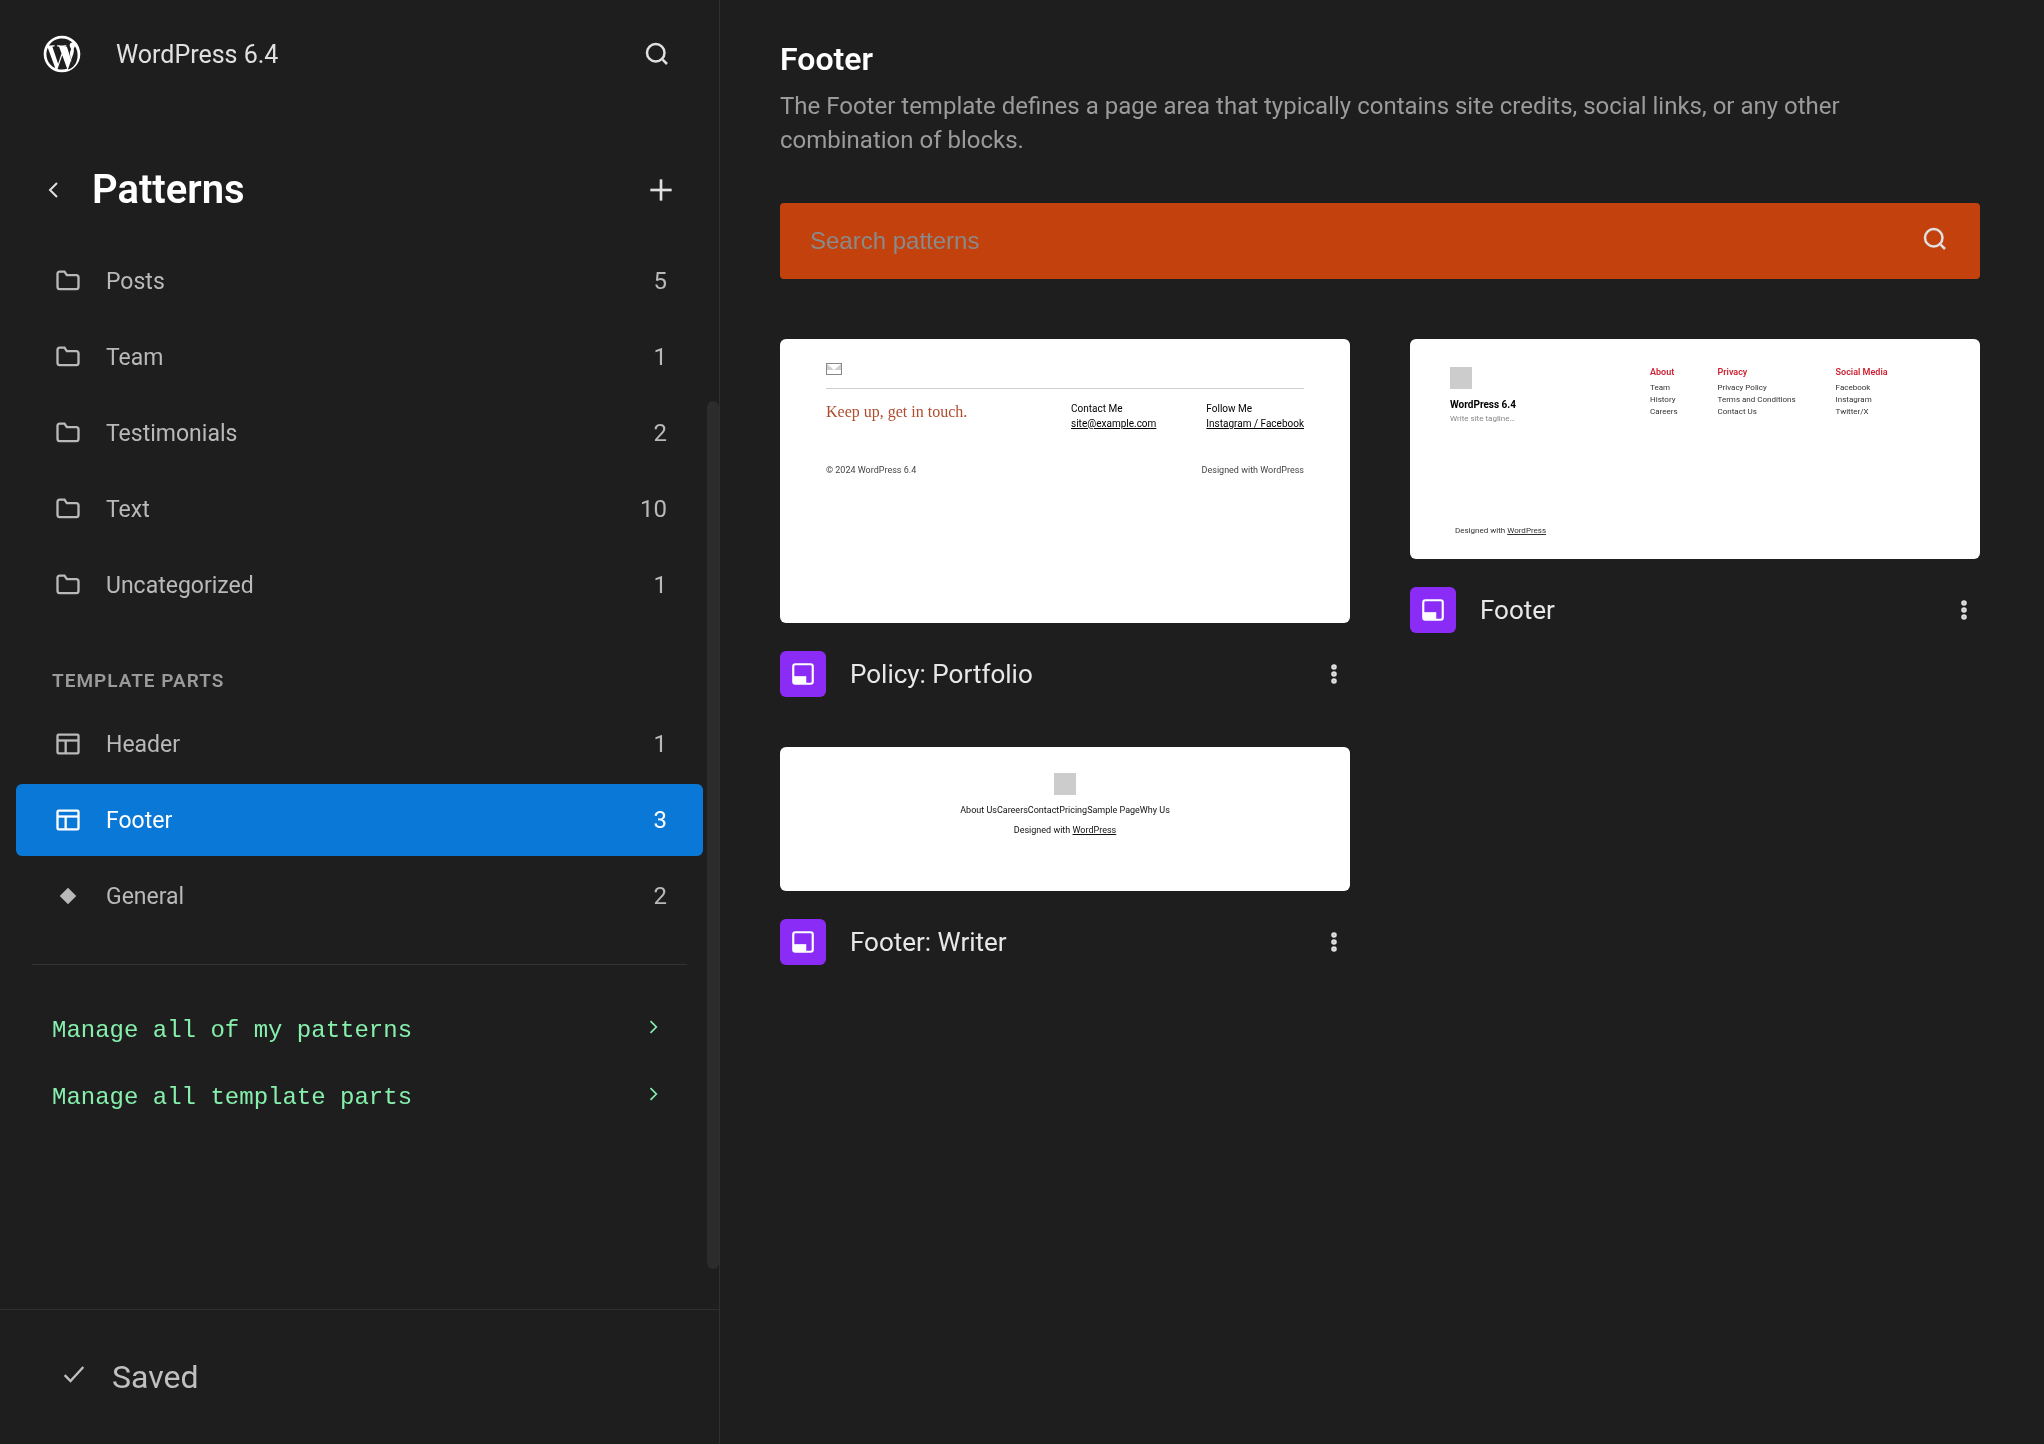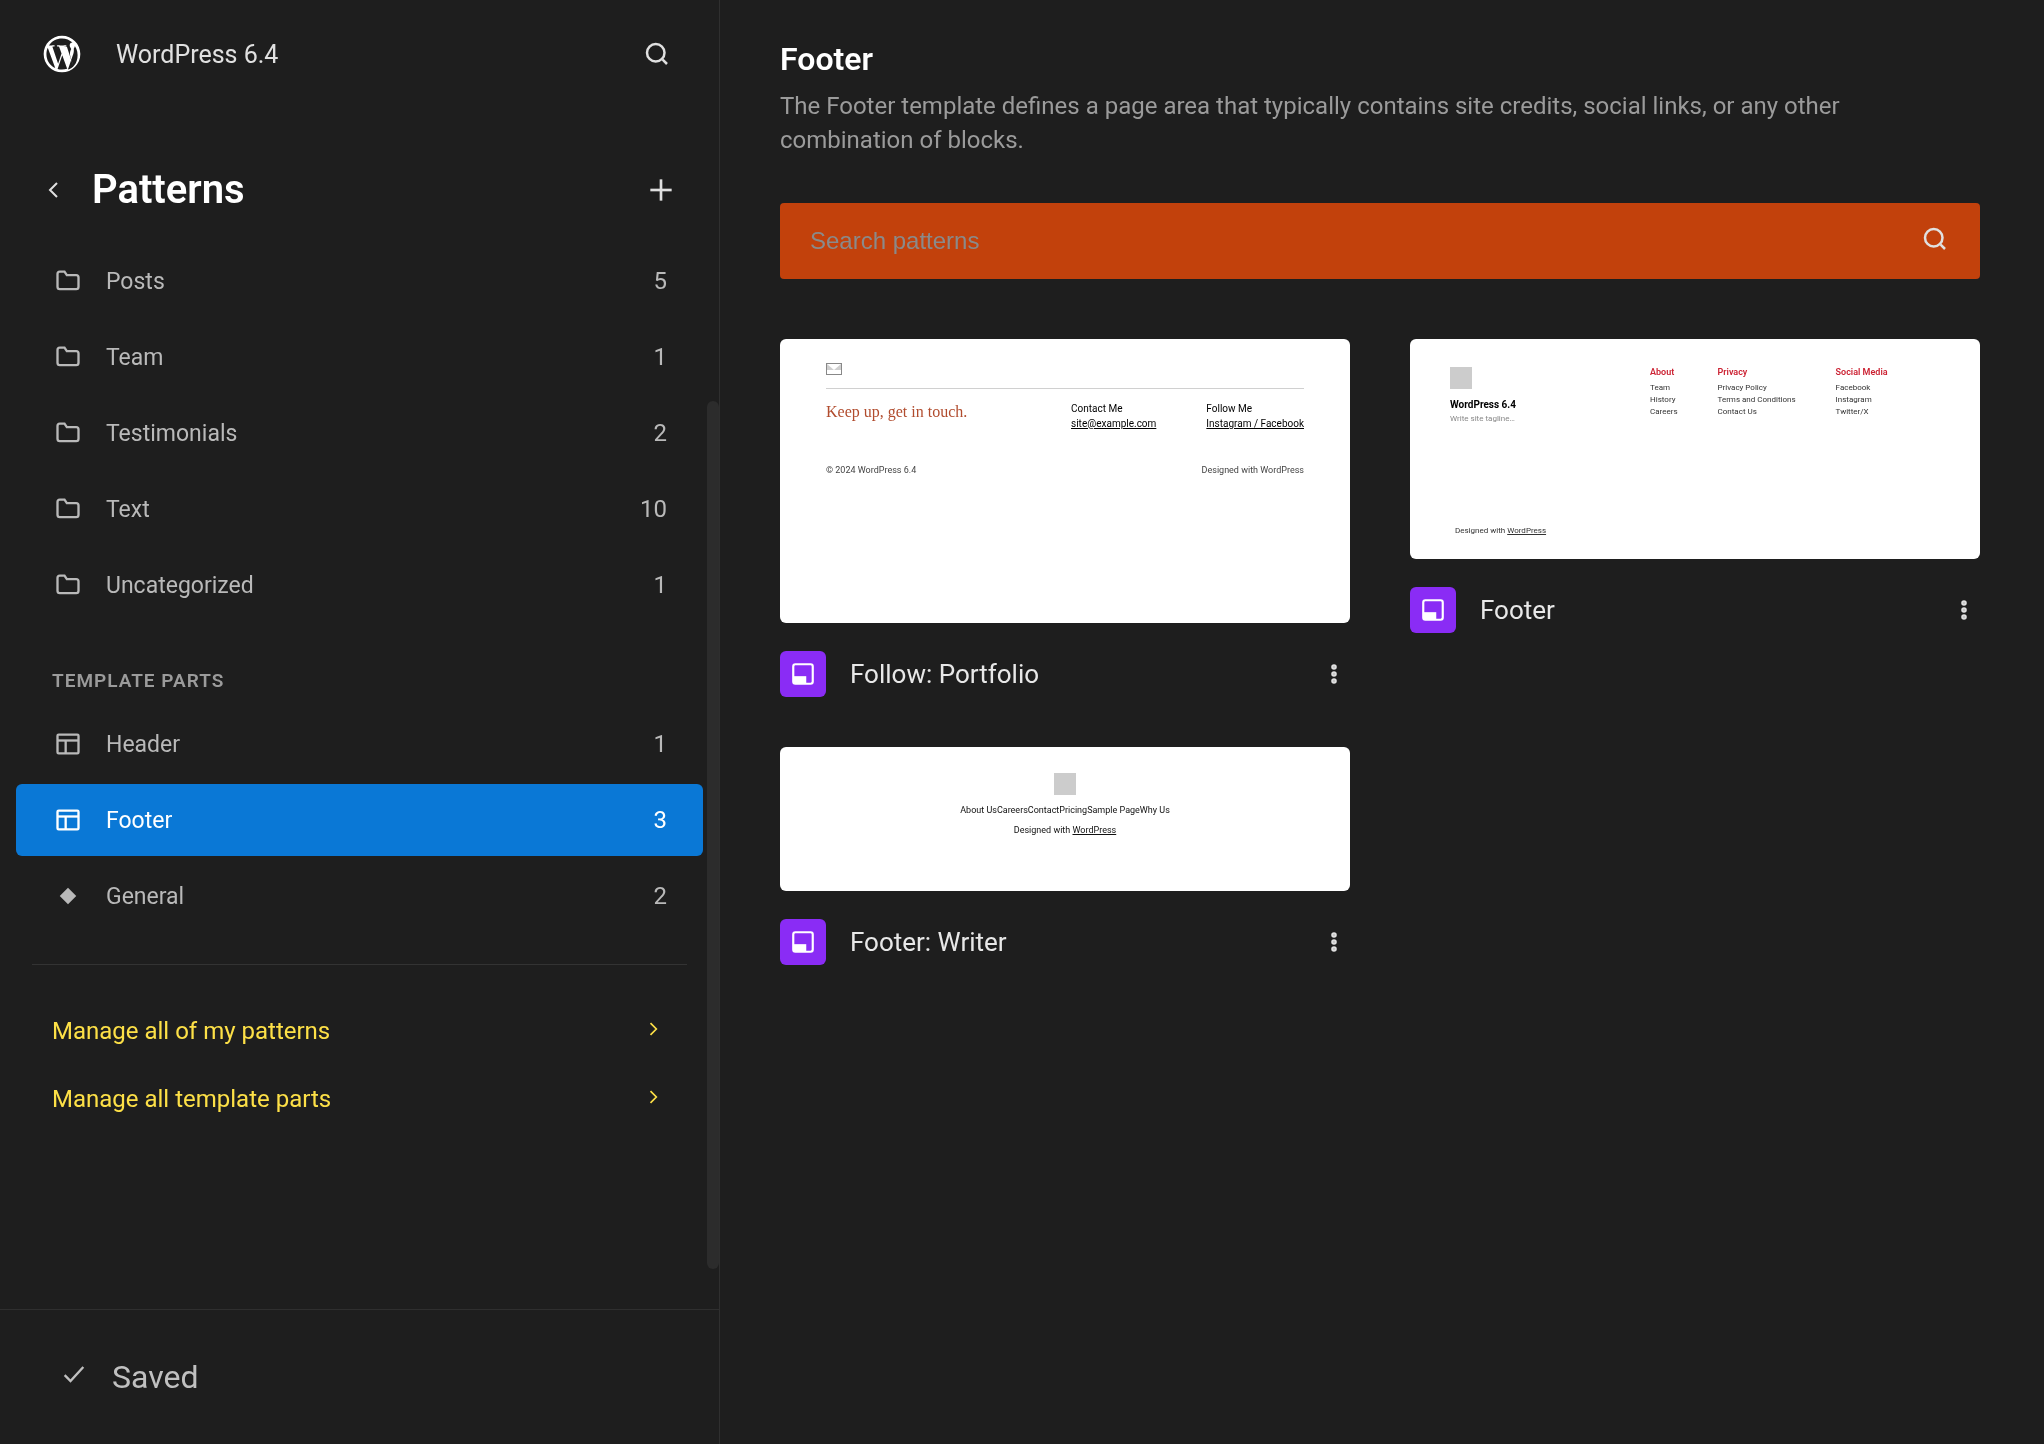--- a/index.html
+++ b/index.html
@@ -70,22 +70,23 @@
     font-size: 19px;
     letter-spacing: 1px;
     color: #9b9b9b;
     font-weight: 600;
   }
   .divider { height: 1px; background: #333; margin: 32px 16px; }
   .manage-item {
     display: flex; align-items: flex-end; gap: 22px;
     padding: 20px 36px;
     cursor: pointer;
-    color: #fde047;
+    color: #86efac;
     font-size: 24px;
+    font-family: Liberation Mono, monospace;
   }
   .manage-item .chev { width: 24px; }
   .saved-bar {
     border-top: 1px solid #2f2f2f;
     padding: 48px 60px;
     display: flex; align-items: center; gap: 24px;
     color: #c0c0c0;
     font-size: 32px;
   }
   
@@ -350,21 +351,21 @@
           </div>
         </div>
       </div>
       <div class="card-row">
         <div class="tp-icon fill">
           <svg viewBox="0 0 24 24" width="26" height="26">
               <rect x="3" y="3" width="18" height="18" rx="2" fill="none" stroke="#fff" stroke-width="2"></rect>
               <rect x="3" y="14" width="12" height="7" fill="#fff"></rect>
             </svg>
         </div>
-        <div class="card-title">Follow: Portfolio</div>
+        <div class="card-title">Policy: Portfolio</div>
         <div class="more-btn">
           <svg viewBox="0 0 24 24" width="24" height="24" class="fill">
               <circle cx="12" cy="5" r="1.8" fill="#aaa"></circle>
               <circle cx="12" cy="12" r="1.8" fill="#aaa"></circle>
               <circle cx="12" cy="19" r="1.8" fill="#aaa"></circle>
             </svg>
         </div>
       </div>
     </div>
 

